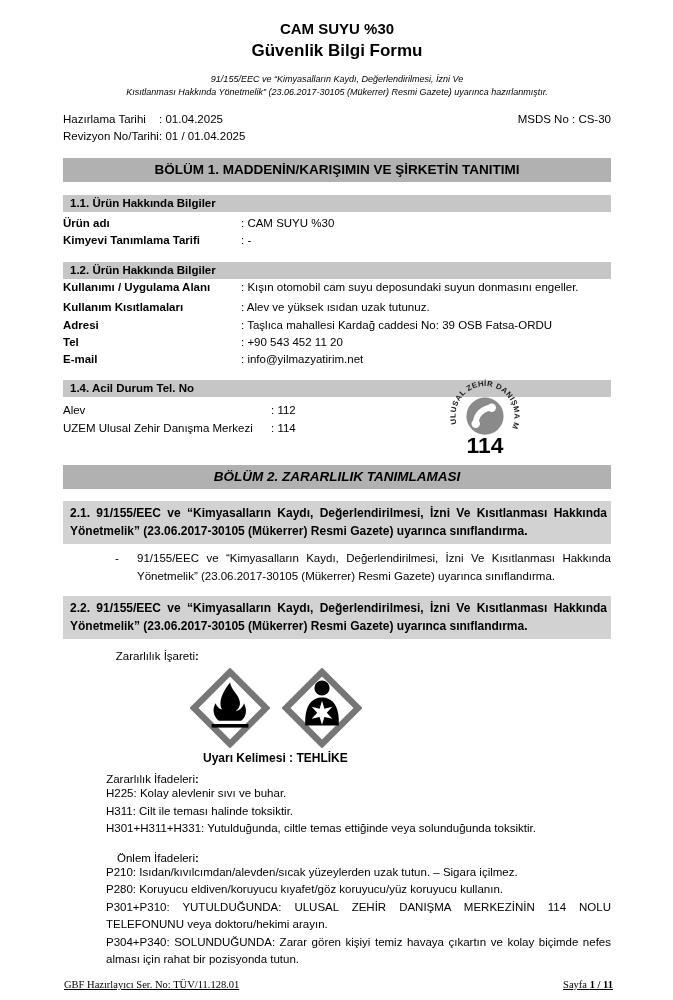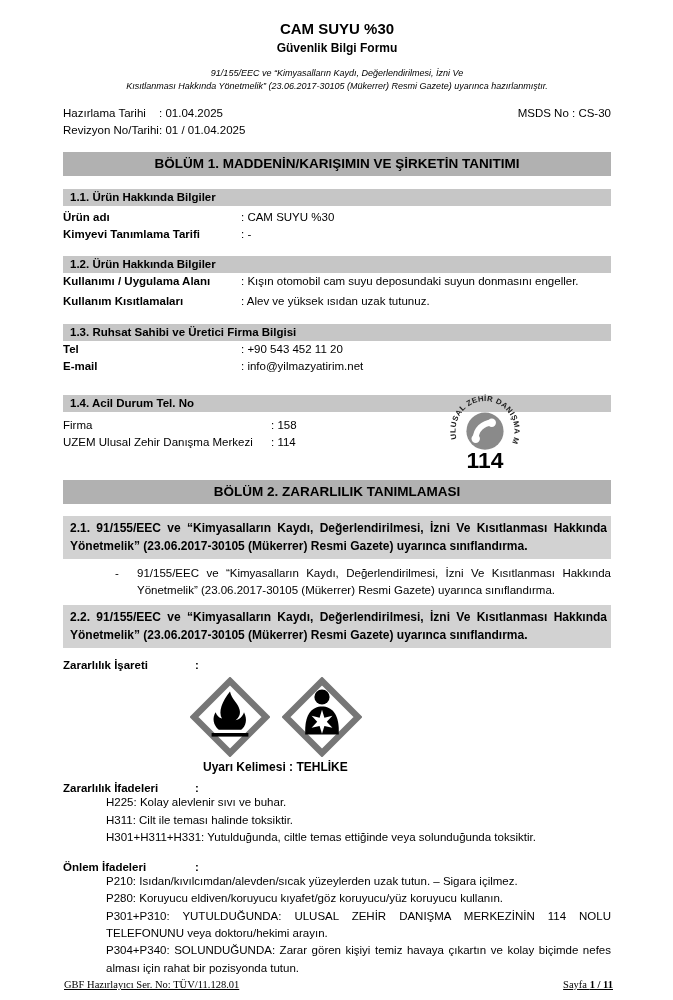--- a/index.html
+++ b/index.html
@@ -3,21 +3,21 @@
 <meta charset="utf-8">
 <style>
   html,body{margin:0;padding:0;background:#ffffff;}
   body{width:673px;height:1000px;position:relative;overflow:hidden;
        font-family:"Liberation Sans",sans-serif;color:#000;
        -webkit-font-smoothing:antialiased;}
   .page{position:absolute;top:0;left:0;right:0;bottom:0;
         padding:18px 62px 0 63px;box-sizing:border-box;}
   
   .doc-title{text-align:center;font-size:15px;font-weight:bold;margin-top:2px;}
-  .doc-subtitle{text-align:center;font-size:12px;font-weight:bold;margin-top:4px;}
+  .doc-subtitle{text-align:center;font-size:17px;font-weight:bold;margin-top:4px;}
   .doc-reg{text-align:center;font-style:italic;font-size:9px;line-height:1.4;margin-top:12px;}
   .meta{display:flex;justify-content:space-between;font-size:11.5px;margin-top:13px;line-height:1.45;}
   .meta .mrow{display:flex;}
   .meta .mlbl{width:96px;}
   
   .section-bar{background:#b1b1b1;font-weight:bold;font-size:13.5px;
                padding:4px 7px 5px 7px;margin-top:13px;text-align:center;}
   .sub-bar{background:#c6c6c6;font-weight:bold;font-size:11.5px;
            padding:2px 13px 3px 7px;margin-top:13px;}
   
@@ -31,21 +31,21 @@
   .sec14{position:relative;}
   
   .badge{position:absolute;right:88px;top:-4px;width:76px;height:82px;}
   
   .block-heading{background:#d2d2d2;font-weight:bold;font-size:12px;
                  text-align:justify;line-height:1.5;padding:3px 4px 4px 7px;margin-top:12px;}
   .bullet-row{display:flex;margin:6px 0 0 52px;font-size:11.5px;line-height:1.55;}
   .bullet-marker{width:22px;flex-shrink:0;}
   .bullet-text{flex:1;text-align:justify;}
   .hz-label-row{display:flex;font-size:11.5px;margin-top:11px;}
-  .hz-label-row .lbl{font-weight:bold;width:132px;}
+  .hz-label-row .lbl{font-weight:normal;width:132px;text-align:right;}
   .hz-label-row .colon{font-weight:bold;}
   .picto-wrap{display:flex;gap:12px;margin:6px 0 0 127px;}
   .picto{width:80px;height:80px;}
   .signal{font-weight:bold;font-size:12px;margin:3px 0 0 140px;}
   .stmts{font-size:11.5px;line-height:1.52;margin-left:43px;}
   .stmts div{text-align:justify;}
   
   .footer{position:absolute;left:64px;right:60px;bottom:10px;
           display:flex;justify-content:space-between;
           font-family:"Liberation Serif",serif;font-size:10.5px;text-decoration:underline;}
@@ -96,38 +96,41 @@
     <div class="row">
       <span class="lbl">Kullanımı / Uygulama Alanı</span>
       <span class="val">: Kışın otomobil cam suyu deposundaki suyun  donmasını engeller.</span>
     </div>
     <div class="row mt14">
       <span class="lbl">Kullanım Kısıtlamaları</span>
       <span class="val">: Alev ve yüksek ısıdan uzak tutunuz.</span>
     </div>
   </div>
 
-  <div class="sub-bar">1.3. Ruhsat Sahibi ve Üretici Firma Bilgisi</div>
   <div class="rows">
+    <div class="row">
+      <span class="lbl">Adresi</span>
+      <span class="val">: Taşlıca mahallesi Kardağ caddesi No: 39 OSB Fatsa-ORDU</span>
+    </div>
     <div class="row">
       <span class="lbl">Tel</span>
       <span class="val">:  +90 543 452 11 20</span>
     </div>
     <div class="row">
       <span class="lbl">E-mail</span>
       <span class="val">: info@yilmazyatirim.net</span>
     </div>
   </div>
 
   <div class="sec14">
-    <div class="sub-bar" style="margin-top:20px;">1.4. Acil Durum Tel. No</div>
+    <div class="sub-bar" style="margin-top:12px;">1.4. Acil Durum Tel. No</div>
     <div class="rows rows14 mt5">
       <div class="row">
-        <span class="lbl">Firma</span>
-        <span class="val">: 158</span>
+        <span class="lbl">Alev</span>
+        <span class="val">: 112</span>
       </div>
       <div class="row">
         <span class="lbl">UZEM Ulusal Zehir Danışma Merkezi</span>
         <span class="val">: 114</span>
       </div>
     </div>
 
     <div class="badge">
       <svg width="76" height="82" viewBox="0 0 90 96">
         <defs>
@@ -140,29 +143,29 @@
           <circle cx="53" cy="37" r="5" stroke="none"></circle>
         </g>
         <text font-family="Liberation Sans, sans-serif" font-size="9" font-weight="bold" fill="#1a1a1a" letter-spacing="0.5">
           <textPath href="#ringPath" startOffset="2" textLength="172" lengthAdjust="spacingAndGlyphs">ULUSAL ZEHİR DANIŞMA MERKEZİ</textPath>
         </text>
         <text x="45" y="91" text-anchor="middle" font-family="Liberation Sans, sans-serif" font-size="27" font-weight="bold" fill="#000000" stroke="#ffffff" stroke-width="4" paint-order="stroke">114</text>
       </svg>
     </div>
   </div>
 
-  <div class="section-bar" style="margin-top:28px;">BÖLÜM 2. ZARARLILIK TANIMLAMASI</div>
+  <div class="section-bar" style="margin-top:28px;font-style:italic;">BÖLÜM 2. ZARARLILIK TANIMLAMASI</div>
 
   <div class="block-heading">2.1. 91/155/EEC ve “Kimyasalların Kaydı, Değerlendirilmesi, İzni Ve Kısıtlanması Hakkında Yönetmelik” (23.06.2017-30105 (Mükerrer) Resmi Gazete) uyarınca sınıflandırma.</div>
   <div class="bullet-row">
     <span class="bullet-marker">-</span>
     <span class="bullet-text">91/155/EEC ve “Kimyasalların Kaydı, Değerlendirilmesi, İzni Ve Kısıtlanması Hakkında Yönetmelik” (23.06.2017-30105 (Mükerrer) Resmi Gazete) uyarınca sınıflandırma.</span>
   </div>
 
-  <div class="block-heading" style="margin-top:5px;">2.2. 91/155/EEC ve “Kimyasalların Kaydı, Değerlendirilmesi, İzni Ve Kısıtlanması Hakkında Yönetmelik” (23.06.2017-30105 (Mükerrer) Resmi Gazete) uyarınca sınıflandırma.</div>
+  <div class="block-heading" style="margin-top:11px;">2.2. 91/155/EEC ve “Kimyasalların Kaydı, Değerlendirilmesi, İzni Ve Kısıtlanması Hakkında Yönetmelik” (23.06.2017-30105 (Mükerrer) Resmi Gazete) uyarınca sınıflandırma.</div>
 
   <div class="hz-label-row">
     <span class="lbl">Zararlılık İşareti</span>
     <span class="colon">:</span>
   </div>
 
   <div class="picto-wrap">
 
     <svg class="picto" viewBox="0 0 100 100">
       <polygon points="50,5 95,50 50,95 5,50" fill="#ffffff" stroke="#767676" stroke-width="8"></polygon>

